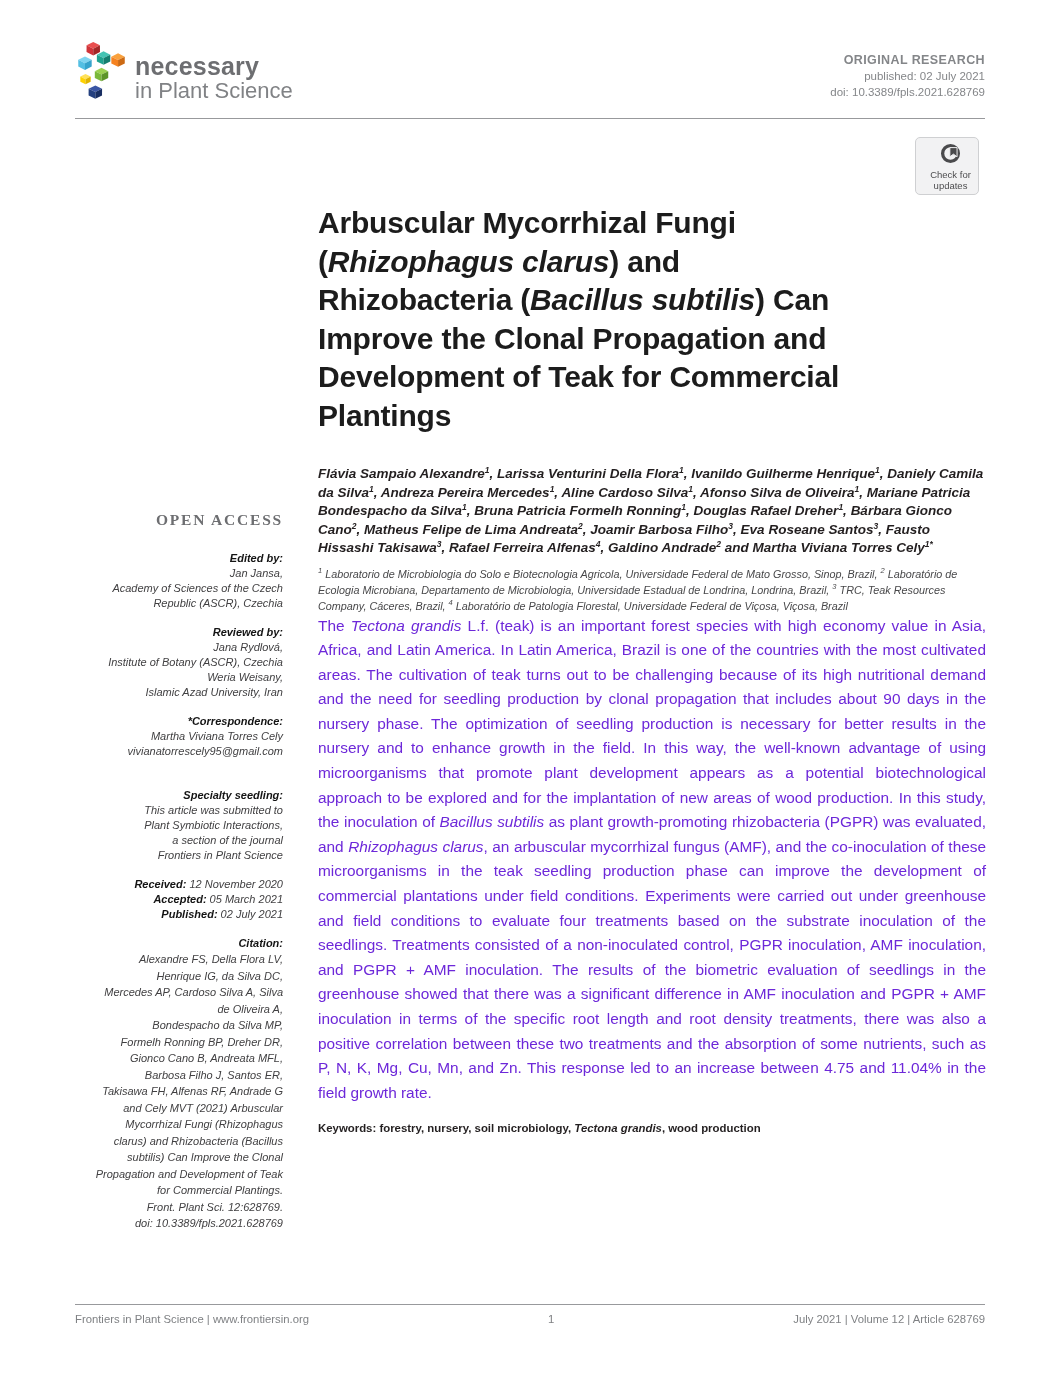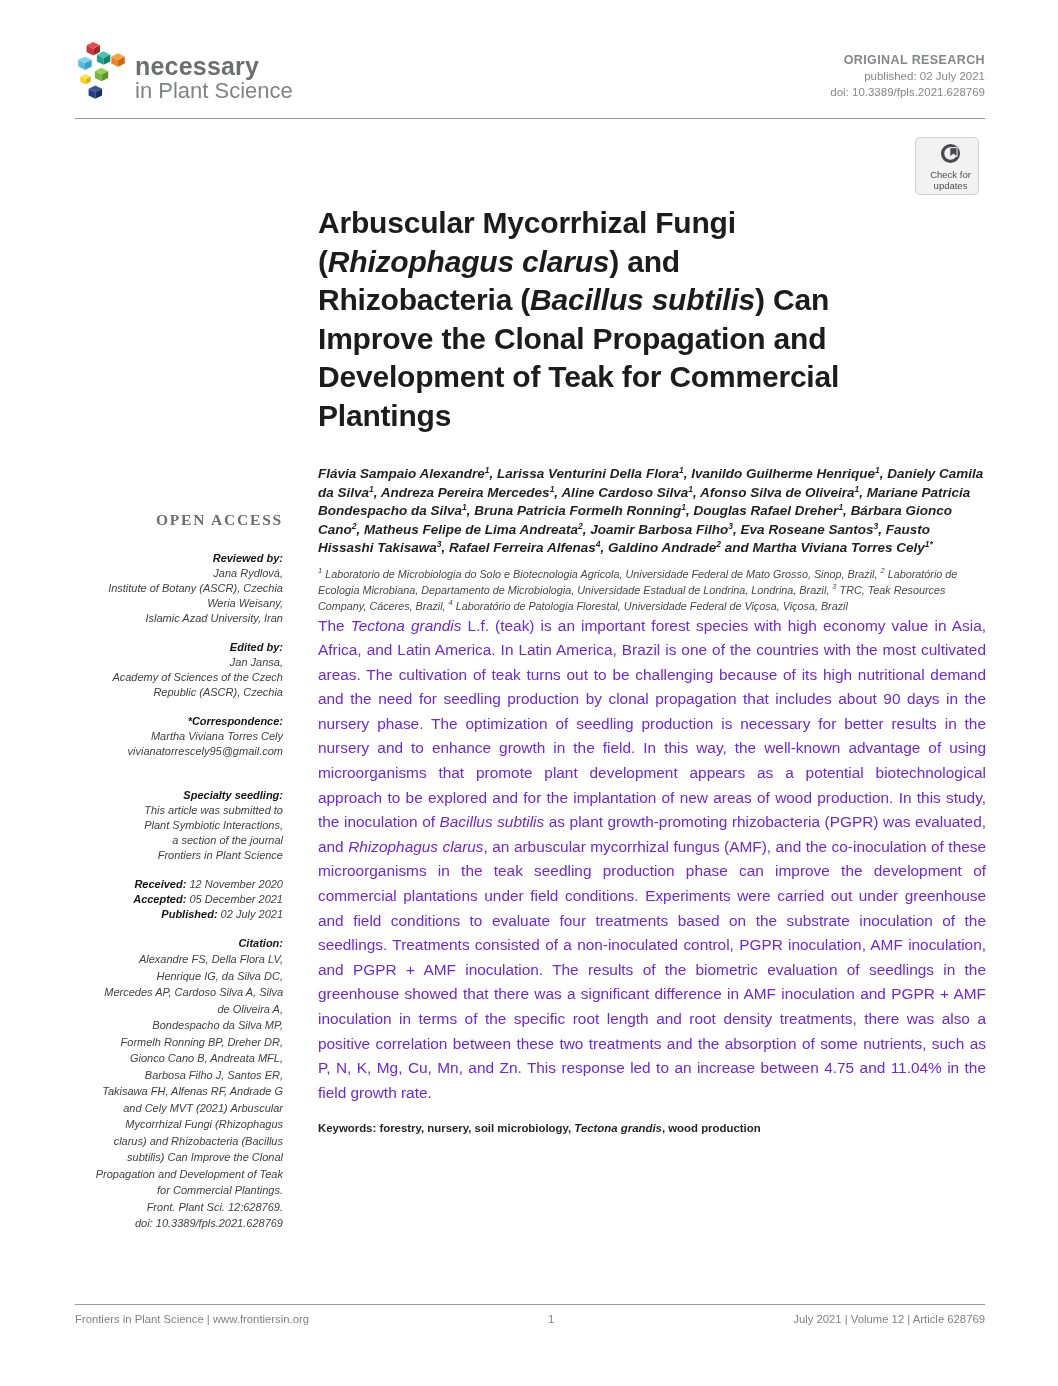--- a/index.html
+++ b/index.html
@@ -109,58 +109,58 @@
     <div class="badge-text">
       <span>Check for</span><br>
       <span>updates</span>
     </div>
   </div>
 
   <aside class="sidebar">
     <div class="open-access">OPEN ACCESS</div>
 
     <section class="sb-section">
+      <div class="sb-label">Edited by:</div>
+      <div>
+          <div class="sb-line">Jan Jansa,</div>
+          <div class="sb-line">Academy of Sciences of the Czech</div>
+          <div class="sb-line">Republic (ASCR), Czechia</div>
+        </div>
+    </section>
+
+    <section class="sb-section">
       <div class="sb-label">Reviewed by:</div>
       <div>
           <div class="sb-line">Jana Rydlová,</div>
           <div class="sb-line">Institute of Botany (ASCR), Czechia</div>
           <div class="sb-line">Weria Weisany,</div>
           <div class="sb-line">Islamic Azad University, Iran</div>
         </div>
     </section>
 
     <section class="sb-section">
-      <div class="sb-label">Edited by:</div>
-      <div>
-          <div class="sb-line">Jan Jansa,</div>
-          <div class="sb-line">Academy of Sciences of the Czech</div>
-          <div class="sb-line">Republic (ASCR), Czechia</div>
-        </div>
-    </section>
-
-    <section class="sb-section">
       <div class="sb-label">*Correspondence:</div>
       <div class="sb-line">Martha Viviana Torres Cely</div>
       <div class="sb-line">vivianatorrescely95@gmail.com</div>
     </section>
 
     <section class="sb-section gap-lg">
       <div class="sb-label">Specialty seedling:</div>
       <div>
           <div class="sb-line">This article was submitted to</div>
           <div class="sb-line">Plant Symbiotic Interactions,</div>
           <div class="sb-line">a section of the journal</div>
           <div class="sb-line">Frontiers in Plant Science</div>
         </div>
     </section>
 
     <section class="sb-section">
       <div>
           <div class="sb-line"><span class="sb-label-inline">Received:</span><span> 12 November 2020</span></div>
-          <div class="sb-line"><span class="sb-label-inline">Accepted:</span><span> 05 December 2021</span></div>
+          <div class="sb-line"><span class="sb-label-inline">Accepted:</span><span> 05 March 2021</span></div>
           <div class="sb-line"><span class="sb-label-inline">Published:</span><span> 02 July 2021</span></div>
         </div>
     </section>
 
     <section class="sb-section">
       <div class="sb-label">Citation:</div>
       <div class="citation-lines">
           <div class="sb-line">Alexandre FS, Della Flora LV,</div>
           <div class="sb-line">Henrique IG, da Silva DC,</div>
           <div class="sb-line">Mercedes AP, Cardoso Silva A, Silva</div>

